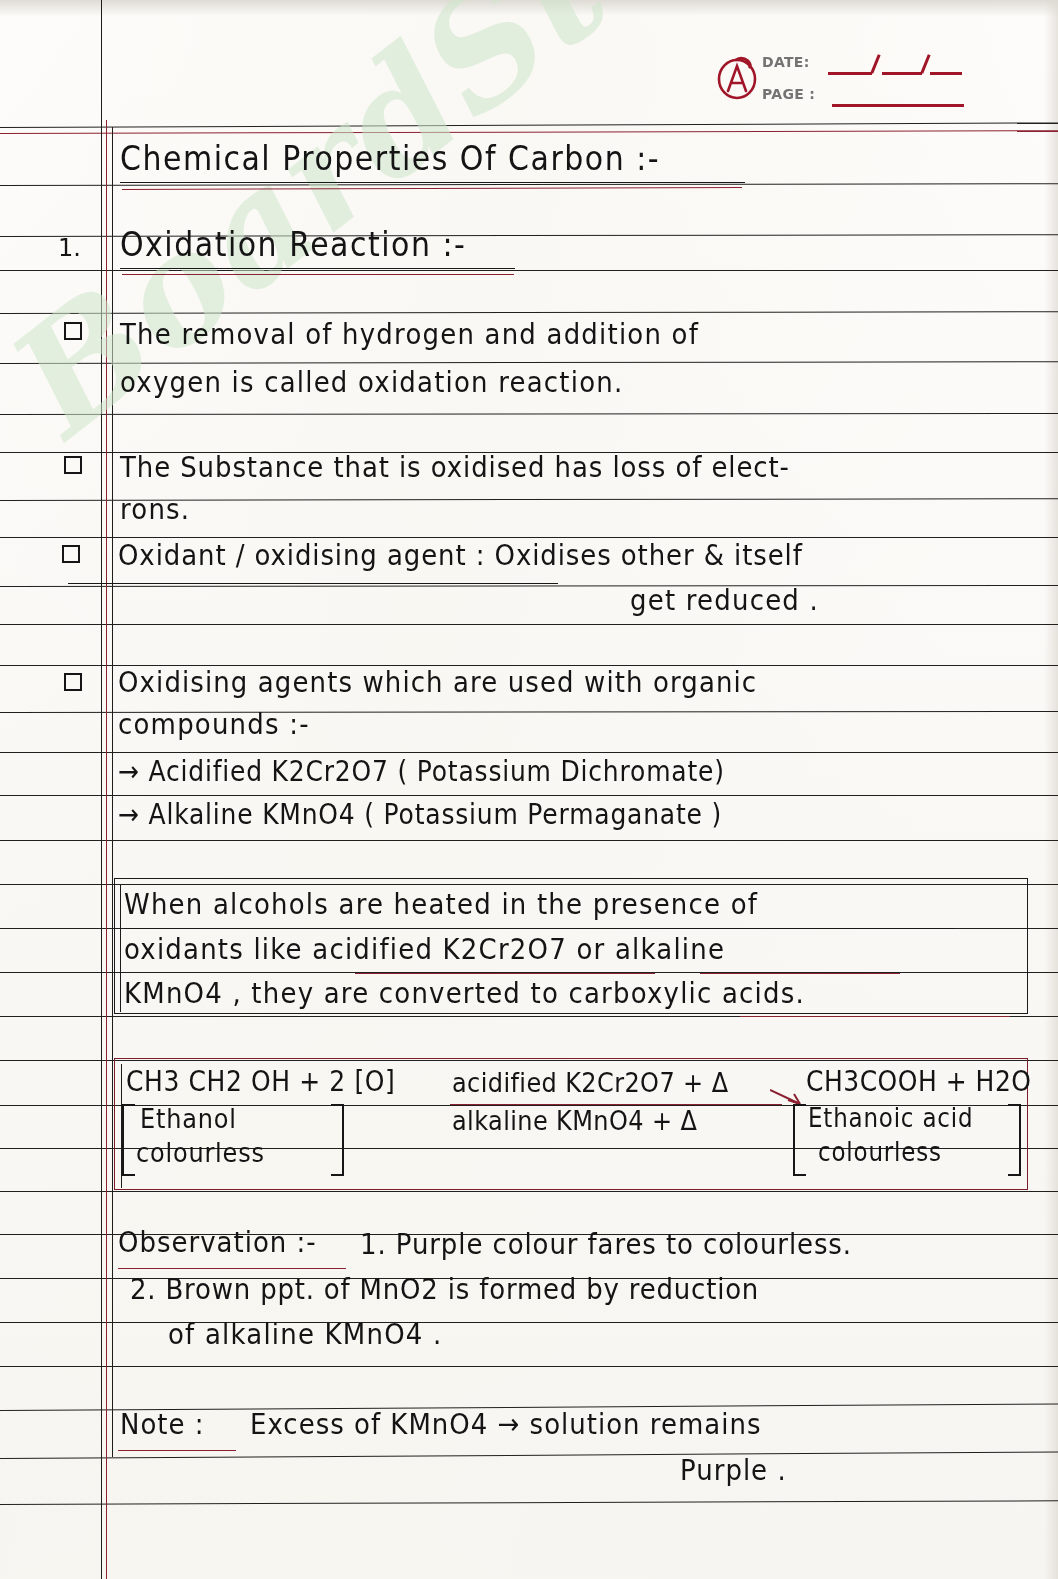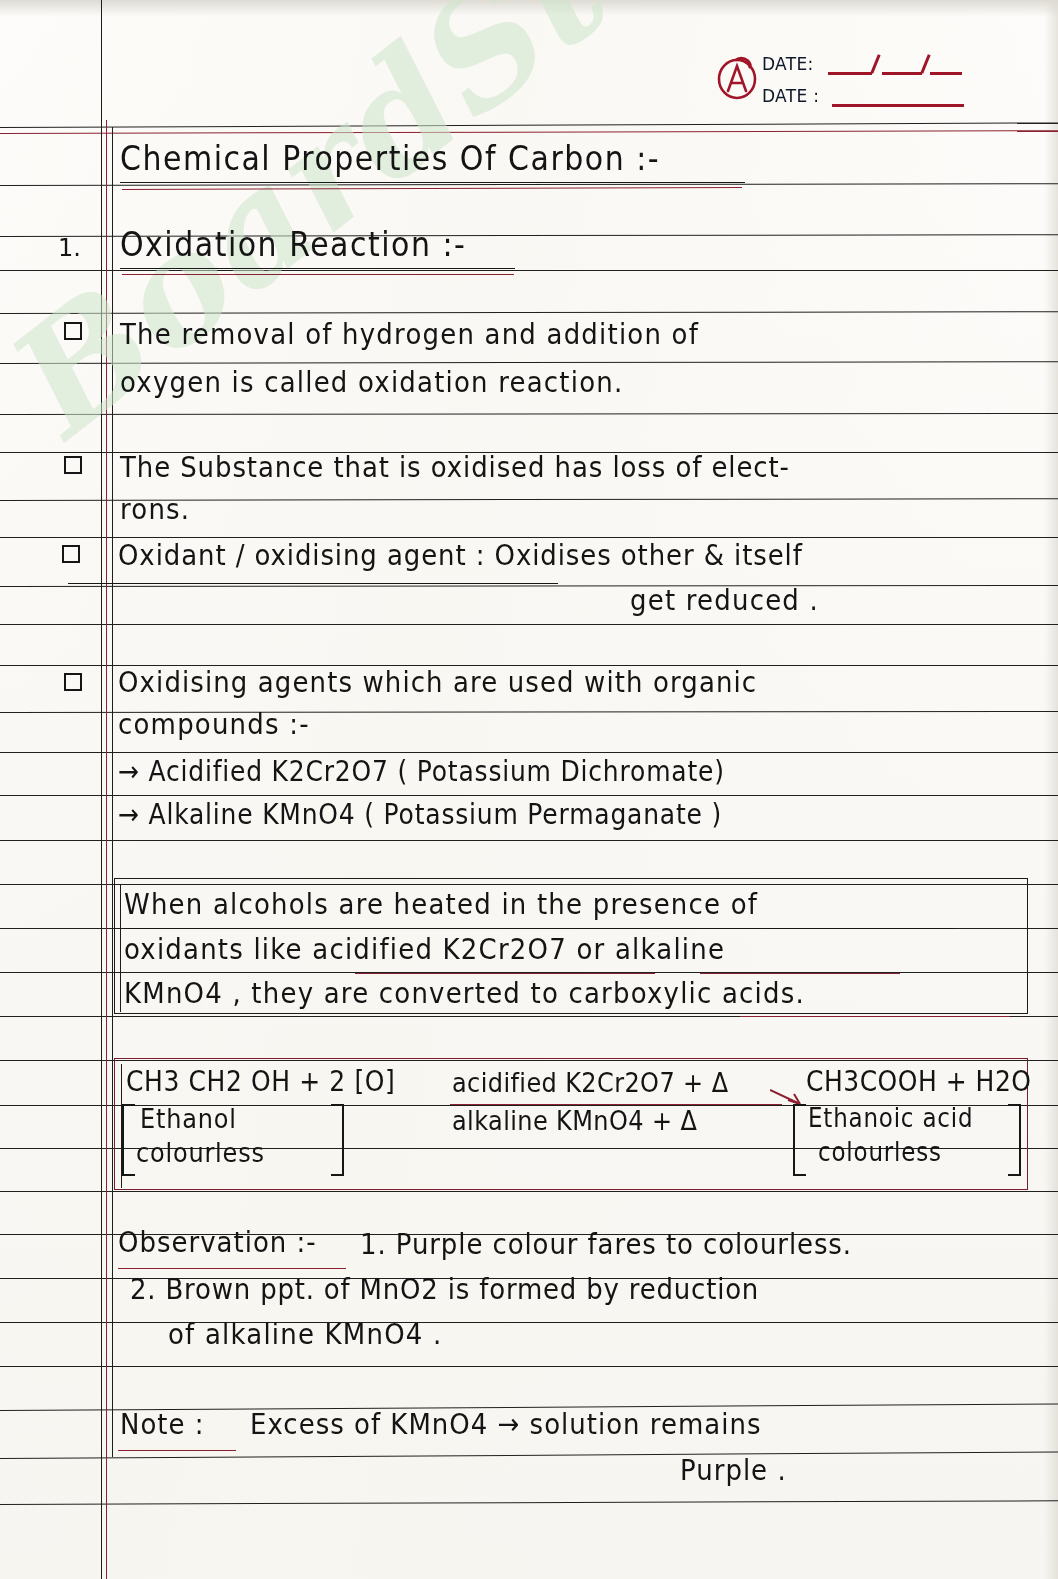--- a/index.html
+++ b/index.html
@@ -61,21 +61,21 @@
   }
 
   
   .stamp{position:absolute;left:716px;top:46px;width:240px;height:74px;color:#a01628;}
   .stamp .logo{
     position:absolute;left:0;top:8px;width:42px;height:46px;
   }
   .stamp .lbl{
     position:absolute;
     font-family:"DejaVu Sans", sans-serif;
-    font-weight:400;font-size:17px;letter-spacing:.3px;color:#0f172a;
+    font-weight:700;font-size:14px;letter-spacing:.3px;color:#737373;
   }
   .stamp .date-lbl{left:46px;top:8px;}
   .stamp .page-lbl{left:46px;top:40px;}
   .stamp .ln{position:absolute;border-top:3px solid #a01628;}
   .stamp .d1{left:112px;top:26px;width:44px;}
   .stamp .slash1{position:absolute;left:158px;top:8px;width:0;height:20px;border-left:3px solid #a01628;transform:rotate(22deg);}
   .stamp .d2{left:166px;top:26px;width:40px;}
   .stamp .slash2{position:absolute;left:208px;top:8px;width:0;height:20px;border-left:3px solid #a01628;transform:rotate(22deg);}
   .stamp .d3{left:214px;top:26px;width:32px;}
   .stamp .p1{left:116px;top:58px;width:132px;}
@@ -173,21 +173,21 @@
       <ellipse cx="21" cy="25" rx="18" ry="19" fill="none" stroke="#a01628" stroke-width="2.6"></ellipse>
       <path d="M12 37 L21 12 L30 37 M15.5 29 L26.5 29" fill="none" stroke="#a01628" stroke-width="2.6" stroke-linecap="round"></path>
       <path d="M20 6 Q26 2 32 7 Q36 11 33 14" fill="none" stroke="#a01628" stroke-width="3"></path>
     </svg>
     <div class="lbl date-lbl">DATE:</div>
     <div class="ln d1"></div>
     <div class="slash1"></div>
     <div class="ln d2"></div>
     <div class="slash2"></div>
     <div class="ln d3"></div>
-    <div class="lbl page-lbl">DATE :</div>
+    <div class="lbl page-lbl">PAGE :</div>
     <div class="ln p1"></div>
   </div>
 
   <div class="hw" style="left:120px;top:146px;font-size:30px;letter-spacing:1.5px;">Chemical Properties Of Carbon :-</div>
   <div class="uline" style="left:120px;top:182px;width:625px;"></div>
   <div class="uline red" style="left:122px;top:188px;width:620px;transform:rotate(-0.2deg);"></div>
 
   <div class="numlbl" style="left:58px;top:234px;">1.</div>
   <div class="hw" style="left:120px;top:232px;font-size:30px;letter-spacing:1.5px;">Oxidation Reaction :-</div>
   <div class="uline" style="left:120px;top:268px;width:395px;"></div>

